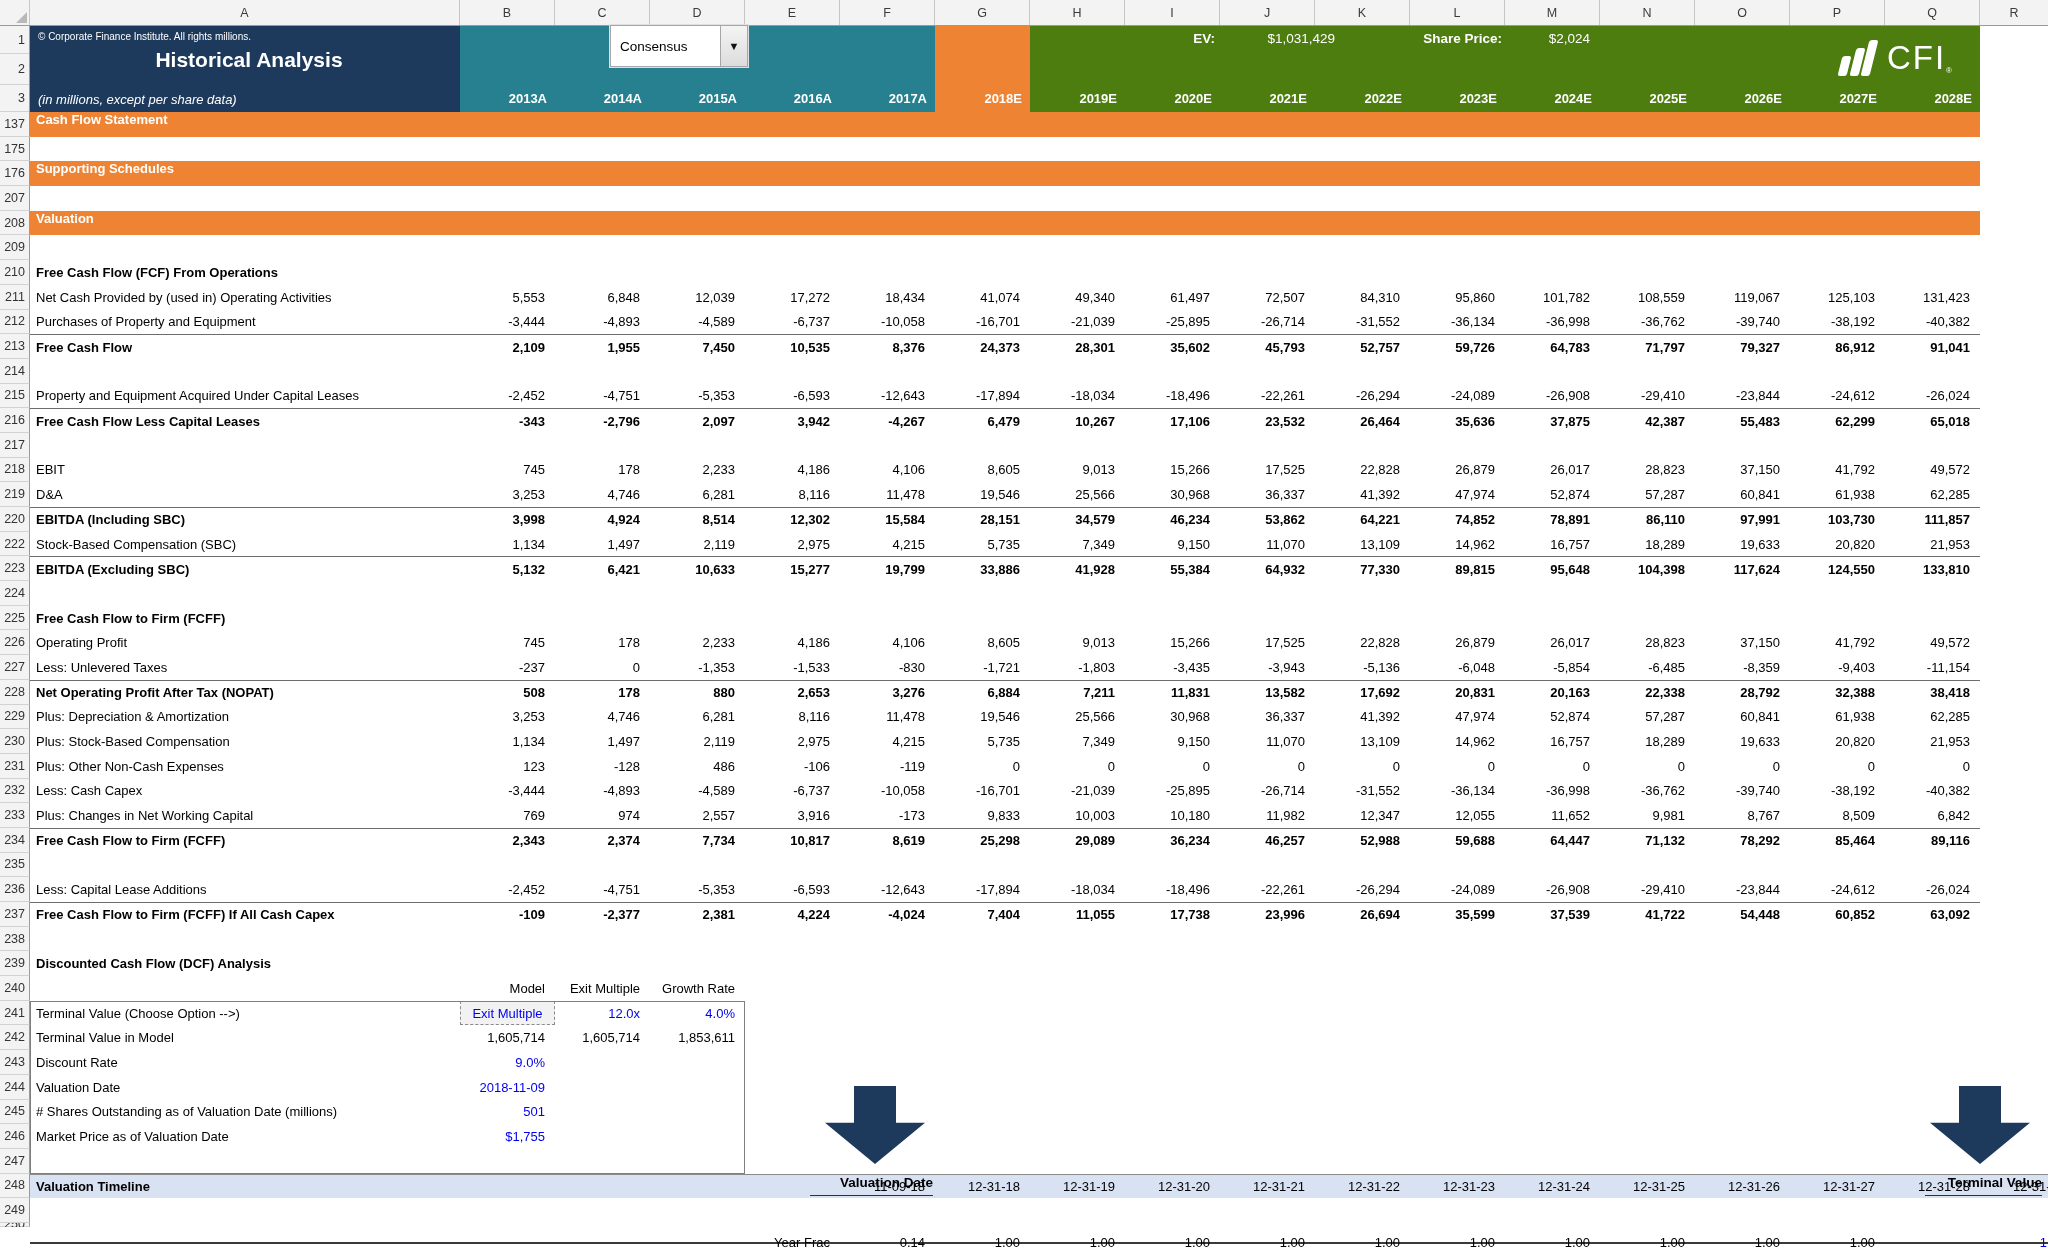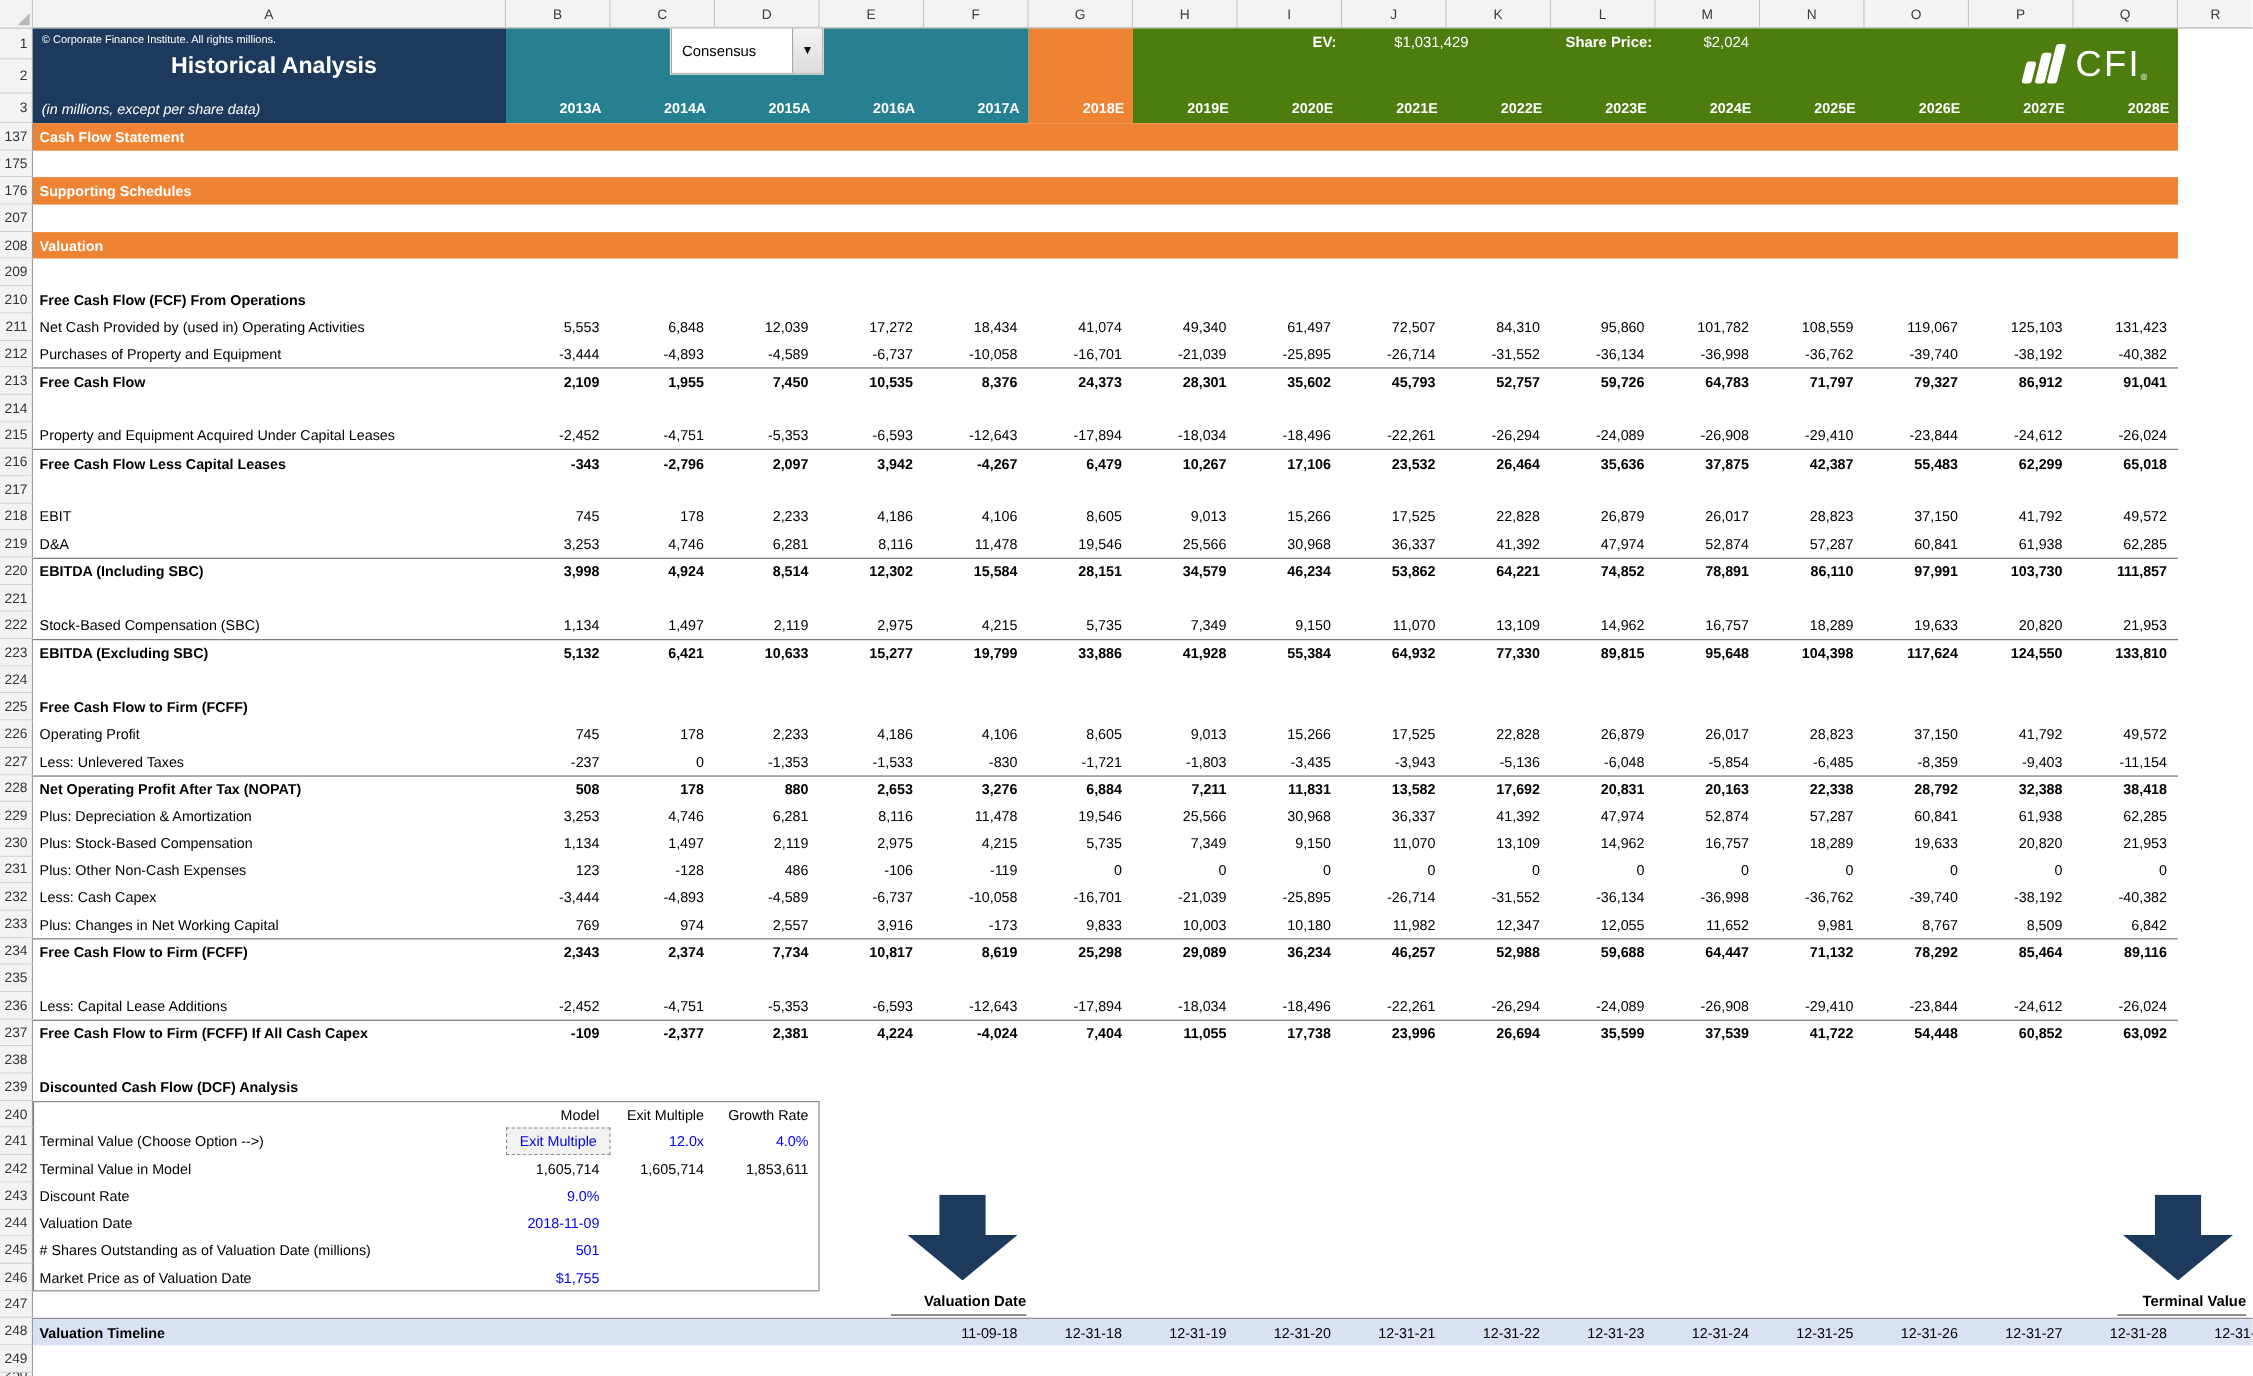--- a/index.html
+++ b/index.html
@@ -54,21 +54,21 @@
   
   .body{position:relative;}
   .row{display:flex;height:24.7px;}
   .gut{width:30px;background:#f3f3f3;border-right:1px solid #9a9a9a;border-bottom:1px solid #d2d2d2;
        display:flex;align-items:center;justify-content:flex-end;padding-right:4px;color:#333;font-size:12.5px;flex:none;}
   .aq{display:flex;width:1950px;flex:none;}
   .rcell{flex:1;}
   .lab{width:430px;flex:none;display:flex;align-items:center;padding-left:6px;white-space:nowrap;overflow:visible;z-index:2;}
   .val{width:95px;flex:none;display:flex;align-items:center;justify-content:flex-end;padding-right:10px;}
   .spacer{flex:none;}
-  .banner{background:#ee8433;color:#fff;font-weight:bold;display:flex;align-items:center;padding-left:6px;}
+  .banner{background:#ee8433;color:#fff;font-weight:bold;display:flex;align-items:flex-start;padding-left:6px;}
   .bold{font-weight:bold;}
   .bt{border-top:1px solid #6d6d6d;}
   .blue{color:#0000ee;}
   .selcell{border:1px dashed #8a8a8a;background:#f2f2f2;justify-content:center !important;padding-right:0 !important;}
   .band{background:#d9e2f3;}
   .bandtop{border-top:1px solid #8a8a8a;}
   .bandbot{border-bottom:2px solid #3a3a3a;margin-top:44px;}
 
   
   .dcfbox{position:absolute;left:30px;width:715px;border:1px solid #7f7f7f;pointer-events:none;z-index:3;}
@@ -406,25 +406,20 @@
           <div class="val bold">74,852</div>
           <div class="val bold">78,891</div>
           <div class="val bold">86,110</div>
           <div class="val bold">97,991</div>
           <div class="val bold">103,730</div>
           <div class="val bold">111,857</div>
         </div>
         <div class="rcell"></div>
       </div>
       <div class="row">
-        <div class="gut">221</div>
-        <div class="aq"></div>
-        <div class="rcell"></div>
-      </div>
-      <div class="row">
         <div class="gut">222</div>
         <div class="aq">
           <div class="lab">Stock-Based Compensation (SBC)</div>
           <div class="val">1,134</div>
           <div class="val">1,497</div>
           <div class="val">2,119</div>
           <div class="val">2,975</div>
           <div class="val">4,215</div>
           <div class="val">5,735</div>
           <div class="val">7,349</div>

